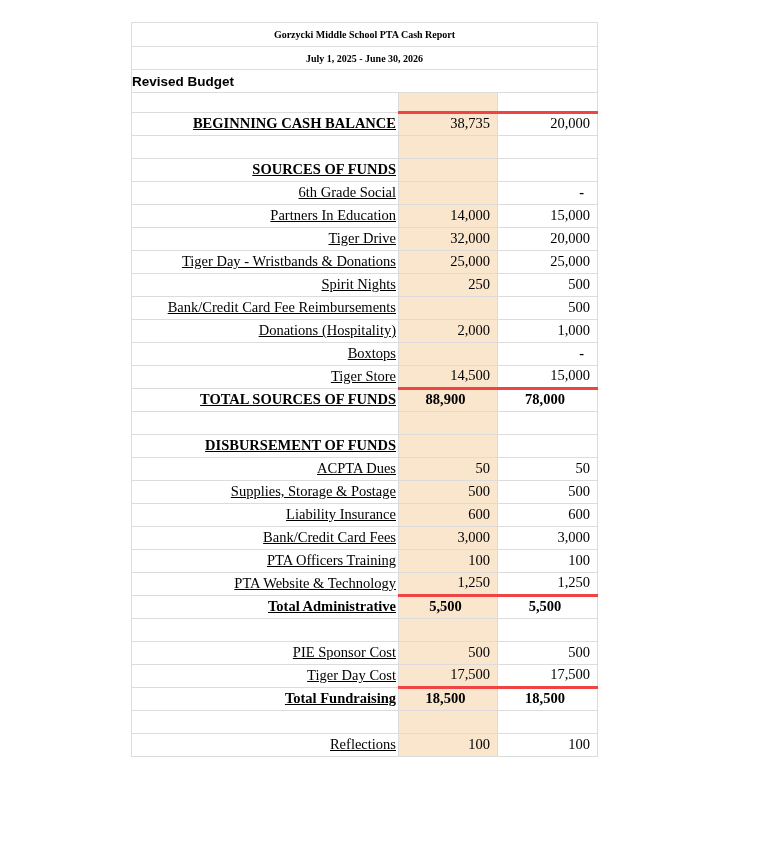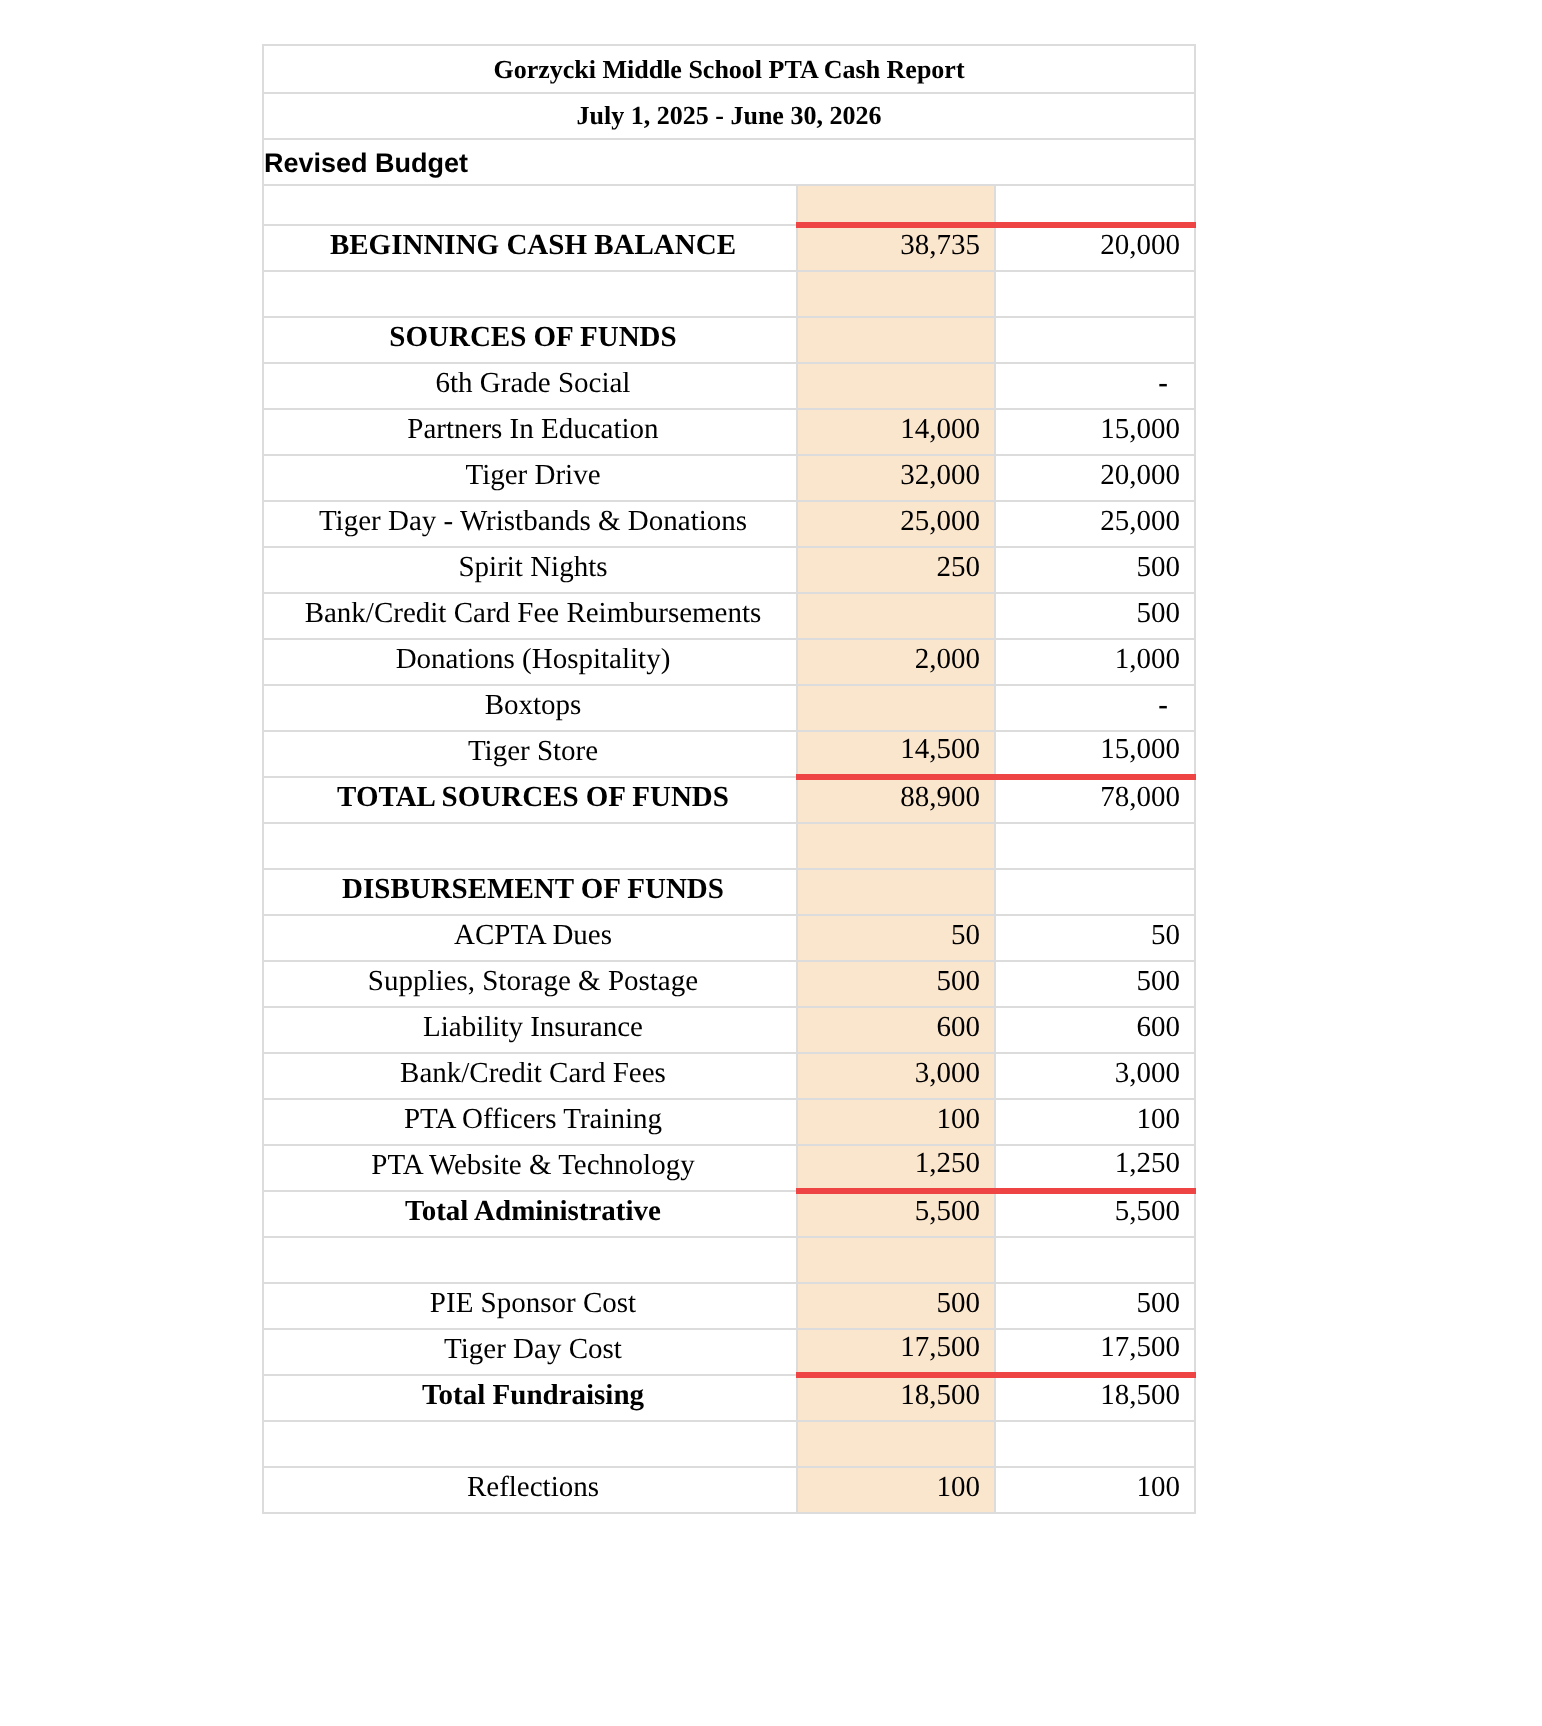--- a/index.html
+++ b/index.html
@@ -24,44 +24,44 @@
     padding:0;
     font-size:14.5px;
     vertical-align:bottom;
     overflow:hidden;
     white-space:nowrap;
   }
   tr { height:23px; }
   
   tr.t1 { height:24px; }
   tr.t1 td, tr.t2 td {
-    text-align:center; font-weight:bold; font-size:13px;
+    text-align:center; font-weight:bold; font-size:10px;
     vertical-align:middle; 
   }
   tr.t3 td {
     text-align:left; font-weight:bold; font-size:13.5px;
     vertical-align:middle;
     font-family:"Liberation Sans","DejaVu Sans",sans-serif;
   }
   tr.spacer { height:20px; }
   tr.head { height:64px; }
   td.hdr {
     font-weight:bold; text-align:center; font-size:13.5px;
     white-space:pre-line; line-height:1.35;
     vertical-align:bottom; padding-bottom:5px;
   }
-  td.lbl { text-align:center; padding:0 2px 3px 5px; }
+  td.lbl { text-align:right; padding:0 2px 3px 5px;text-decoration:underline; }
   td.num { text-align:right; padding:0 7px 3px 2px; }
   td.num.dash { padding-right:13px; font-weight:bold; }
   td.rev { background:#fae5cd; }
   
   tr.rule td.num { border-top:3px solid #ef4444;margin-top:20px; }
   
   tr.lb td.lbl { font-weight:bold; }
-  tr.vb td.num { font-weight:normal; }
+  tr.vb td.num { font-weight:bold;text-align:center; }
 </style>
 </head>
 <body>
 
 <div class="sheet">
   <table>
     <colgroup>
       <col class="c-label">
       <col class="c-rev">
       <col class="c-app">

